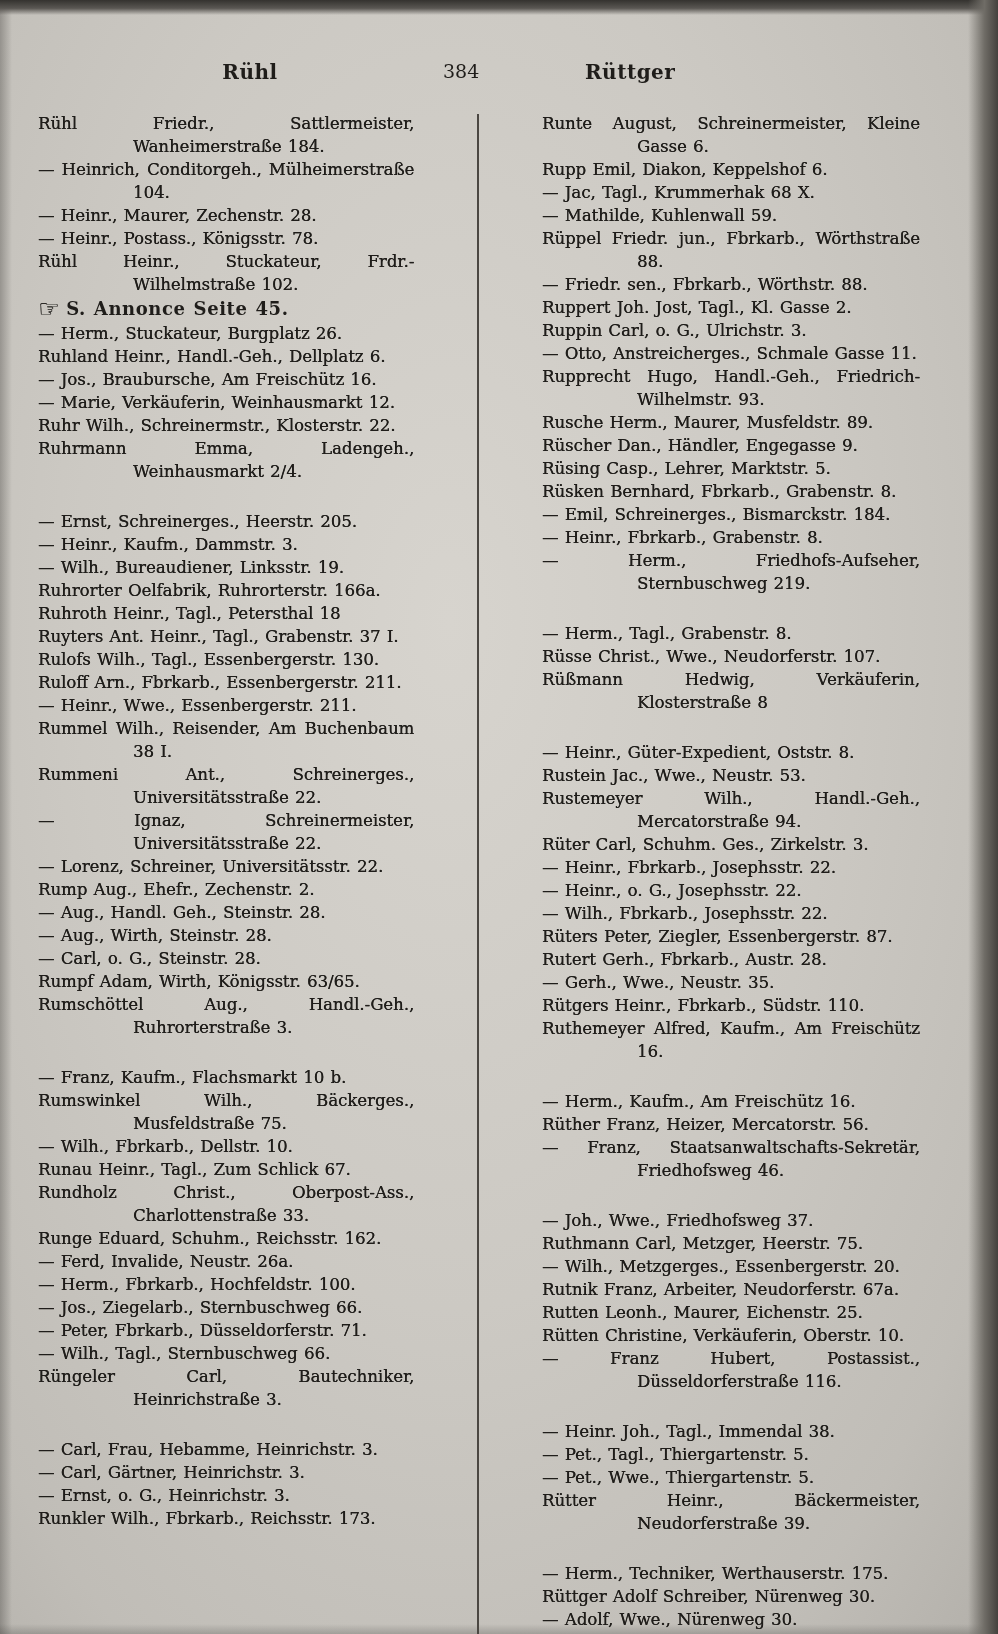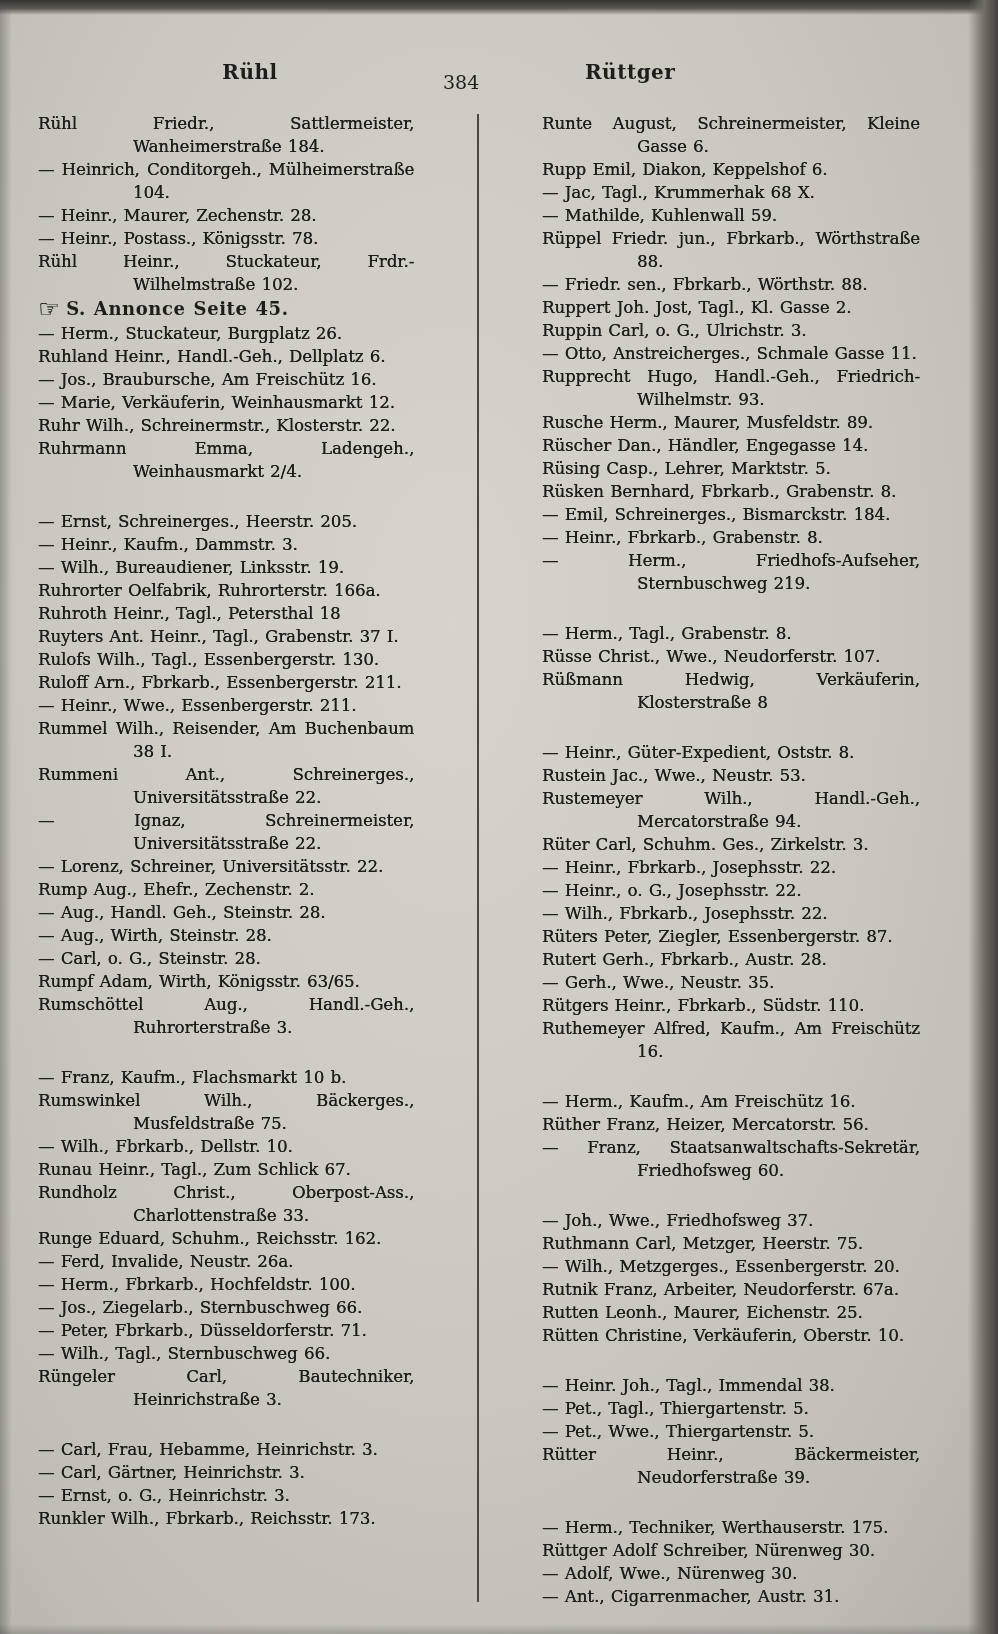--- a/index.html
+++ b/index.html
@@ -31,21 +31,21 @@
   .page-header {
     position: absolute;
     top: 60px; left: 0; right: 0;
     height: 30px;
     font-size: 20px;
     text-decoration: underline;
   }
   .running-head { position: absolute; font-weight: bold; letter-spacing: 0.5px; }
   .running-head.left  { left: 38px; width: 424px; text-align: center; }
   .running-head.right { left: 585px; }
-  .page-number { position: absolute; left: 443px; font-weight: normal; font-size: 19px; margin-top: 11px; }
+  .page-number { position: absolute; left: 443px; font-weight: normal; font-size: 19px; }
 
   .columns {
     position: absolute;
     top: 112px;
     left: 38px;
     width: 882px;
     display: flex;
     align-items: stretch;
     gap: 48px;
   }
@@ -154,21 +154,21 @@
         <p class="entry">Rupp Emil, Diakon, Keppelshof 6.</p>
         <p class="entry">— Jac, Tagl., Krummerhak 68 X.</p>
         <p class="entry">— Mathilde, Kuhlenwall 59.</p>
         <p class="entry">Rüppel Friedr. jun., Fbrkarb., Wörthstraße 88.</p>
         <p class="entry">— Friedr. sen., Fbrkarb., Wörthstr. 88.</p>
         <p class="entry">Ruppert Joh. Jost, Tagl., Kl. Gasse 2.</p>
         <p class="entry">Ruppin Carl, o. G., Ulrichstr. 3.</p>
         <p class="entry">— Otto, Anstreicherges., Schmale Gasse 11.</p>
         <p class="entry">Rupprecht Hugo, Handl.-Geh., Friedrich-Wilhelmstr. 93.</p>
         <p class="entry">Rusche Herm., Maurer, Musfeldstr. 89.</p>
-        <p class="entry">Rüscher Dan., Händler, Engegasse 14.</p>
+        <p class="entry">Rüscher Dan., Händler, Engegasse 9.</p>
         <p class="entry">Rüsing Casp., Lehrer, Marktstr. 5.</p>
         <p class="entry">Rüsken Bernhard, Fbrkarb., Grabenstr. 8.</p>
         <p class="entry">— Emil, Schreinerges., Bismarckstr. 184.</p>
         <p class="entry">— Heinr., Fbrkarb., Grabenstr. 8.</p>
         <p class="entry">— Herm., Friedhofs-Aufseher, Sternbuschweg 219.</p>
         <p class="entry gap">— Herm., Tagl., Grabenstr. 8.</p>
         <p class="entry">Rüsse Christ., Wwe., Neudorferstr. 107.</p>
         <p class="entry">Rüßmann Hedwig, Verkäuferin, Klosterstraße 8</p>
         <p class="entry gap">— Heinr., Güter-Expedient, Oststr. 8.</p>
         <p class="entry">Rustein Jac., Wwe., Neustr. 53.</p>
@@ -177,27 +177,28 @@
         <p class="entry">— Heinr., Fbrkarb., Josephsstr. 22.</p>
         <p class="entry">— Heinr., o. G., Josephsstr. 22.</p>
         <p class="entry">— Wilh., Fbrkarb., Josephsstr. 22.</p>
         <p class="entry">Rüters Peter, Ziegler, Essenbergerstr. 87.</p>
         <p class="entry">Rutert Gerh., Fbrkarb., Austr. 28.</p>
         <p class="entry">— Gerh., Wwe., Neustr. 35.</p>
         <p class="entry">Rütgers Heinr., Fbrkarb., Südstr. 110.</p>
         <p class="entry">Ruthemeyer Alfred, Kaufm., Am Freischütz 16.</p>
         <p class="entry gap">— Herm., Kaufm., Am Freischütz 16.</p>
         <p class="entry">Rüther Franz, Heizer, Mercatorstr. 56.</p>
-        <p class="entry">— Franz, Staatsanwaltschafts-Sekretär, Friedhofsweg 60.</p>
+        <p class="entry">— Franz, Staatsanwaltschafts-Sekretär, Friedhofsweg 46.</p>
         <p class="entry gap">— Joh., Wwe., Friedhofsweg 37.</p>
         <p class="entry">Ruthmann Carl, Metzger, Heerstr. 75.</p>
         <p class="entry">— Wilh., Metzgerges., Essenbergerstr. 20.</p>
         <p class="entry">Rutnik Franz, Arbeiter, Neudorferstr. 67a.</p>
         <p class="entry">Rutten Leonh., Maurer, Eichenstr. 25.</p>
         <p class="entry">Rütten Christine, Verkäuferin, Oberstr. 10.</p>
+        <p class="entry">— Franz Hubert, Postassist., Düsseldorferstraße 116.</p>
         <p class="entry gap">— Heinr. Joh., Tagl., Immendal 38.</p>
         <p class="entry">— Pet., Tagl., Thiergartenstr. 5.</p>
         <p class="entry">— Pet., Wwe., Thiergartenstr. 5.</p>
         <p class="entry">Rütter Heinr., Bäckermeister, Neudorferstraße 39.</p>
         <p class="entry gap">— Herm., Techniker, Werthauserstr. 175.</p>
         <p class="entry">Rüttger Adolf Schreiber, Nürenweg 30.</p>
         <p class="entry">— Adolf, Wwe., Nürenweg 30.</p>
         <p class="entry">— Ant., Cigarrenmacher, Austr. 31.</p>
       </div>
   </div>

